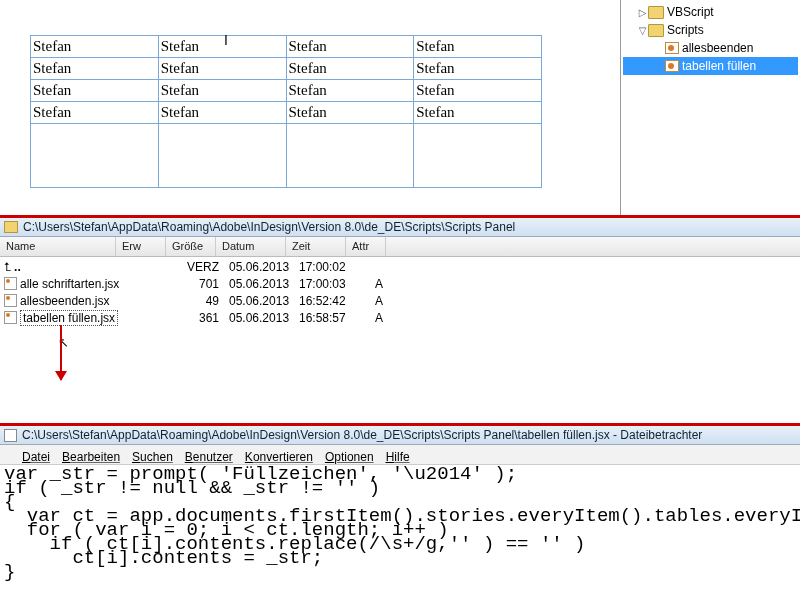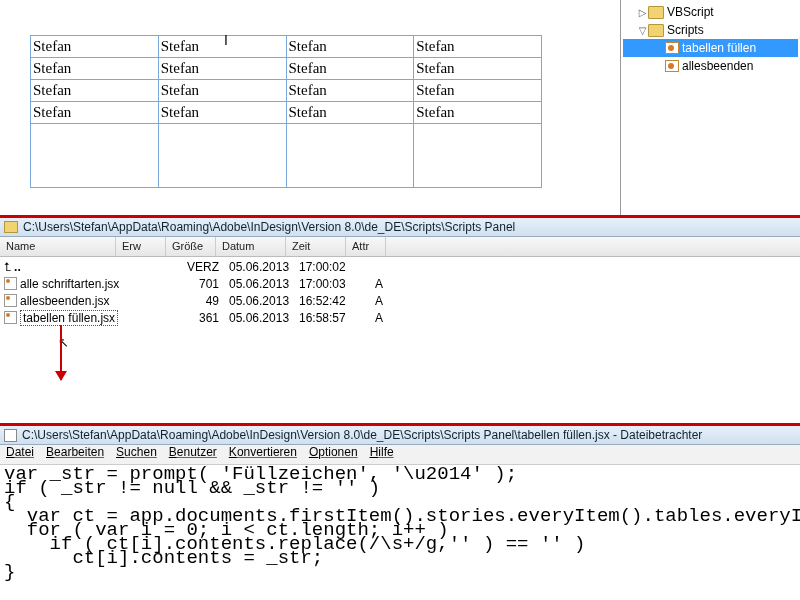--- a/index.html
+++ b/index.html
@@ -32,21 +32,21 @@
 .fr .c-date{width:70px}
 .fr .c-time{width:60px}
 .fr .c-attr{width:40px;text-align:center}
 .jsicon{display:inline-block;width:13px;height:13px;background:#fff;border:1px solid #999;position:relative}
 .jsicon::before{content:"";position:absolute;left:1px;top:1px;width:4px;height:4px;background:#d77a2a;border-radius:50%}
 .selname{border:1px dotted #555;padding:0 2px}
 .arrow{position:absolute;left:60px;top:68px;width:2px;height:55px;background:#c00}
 .arrow::after{content:"";position:absolute;left:-5px;bottom:-1px;border-left:6px solid transparent;border-right:6px solid transparent;border-top:10px solid #c00}
 .ptr{position:absolute;left:58px;top:78px;font-size:13px;color:#000}
 .bot-region{height:168px;display:flex;flex-direction:column}
-.menubar{height:20px;background:#f2f2f2;border-bottom:1px solid #ccc;display:flex;align-items:flex-start;padding:0 6px;gap:12px}
+.menubar{height:20px;background:#f2f2f2;border-bottom:1px solid #ccc;display:flex;align-items:flex-end;padding:0 22px;gap:12px}
 .menubar span{text-decoration:underline;text-decoration-color:#666;cursor:default}
 .menubar span:first-letter{text-decoration:underline}
 .code{flex:1;font-family:"Courier New",monospace;font-size:19px;line-height:14px;padding:2px 4px;white-space:pre;overflow:hidden;color:#000}
 .doc-icn{width:13px;height:13px;background:#fff;border:1px solid #888}
 </style>
 </head>
 <body>
 
 <div class="top-region">
   <div class="doc-area">
@@ -91,27 +91,27 @@
       <div class="tree-row ind1">
           <span class="tw">▷</span>
           <span class="fold"></span>
           <span>VBScript</span>
         </div>
       <div class="tree-row ind1">
           <span class="tw">▽</span>
           <span class="fold"></span>
           <span>Scripts</span>
         </div>
+      <div class="tree-row ind3">
+          <span class="scricon"></span>
+          <span>allesbeenden</span>
+        </div>
       <div class="tree-row ind3 sel">
           <span class="scricon"></span>
           <span>tabellen füllen</span>
-        </div>
-      <div class="tree-row ind3">
-          <span class="scricon"></span>
-          <span>allesbeenden</span>
         </div>
     </div>
   </div>
 </div>
 
 <div class="mid-region">
   <div class="titlebar">
     <span class="icn"></span>
     <span>C:\Users\Stefan\AppData\Roaming\Adobe\InDesign\Version 8.0\de_DE\Scripts\Scripts Panel</span>
   </div>

